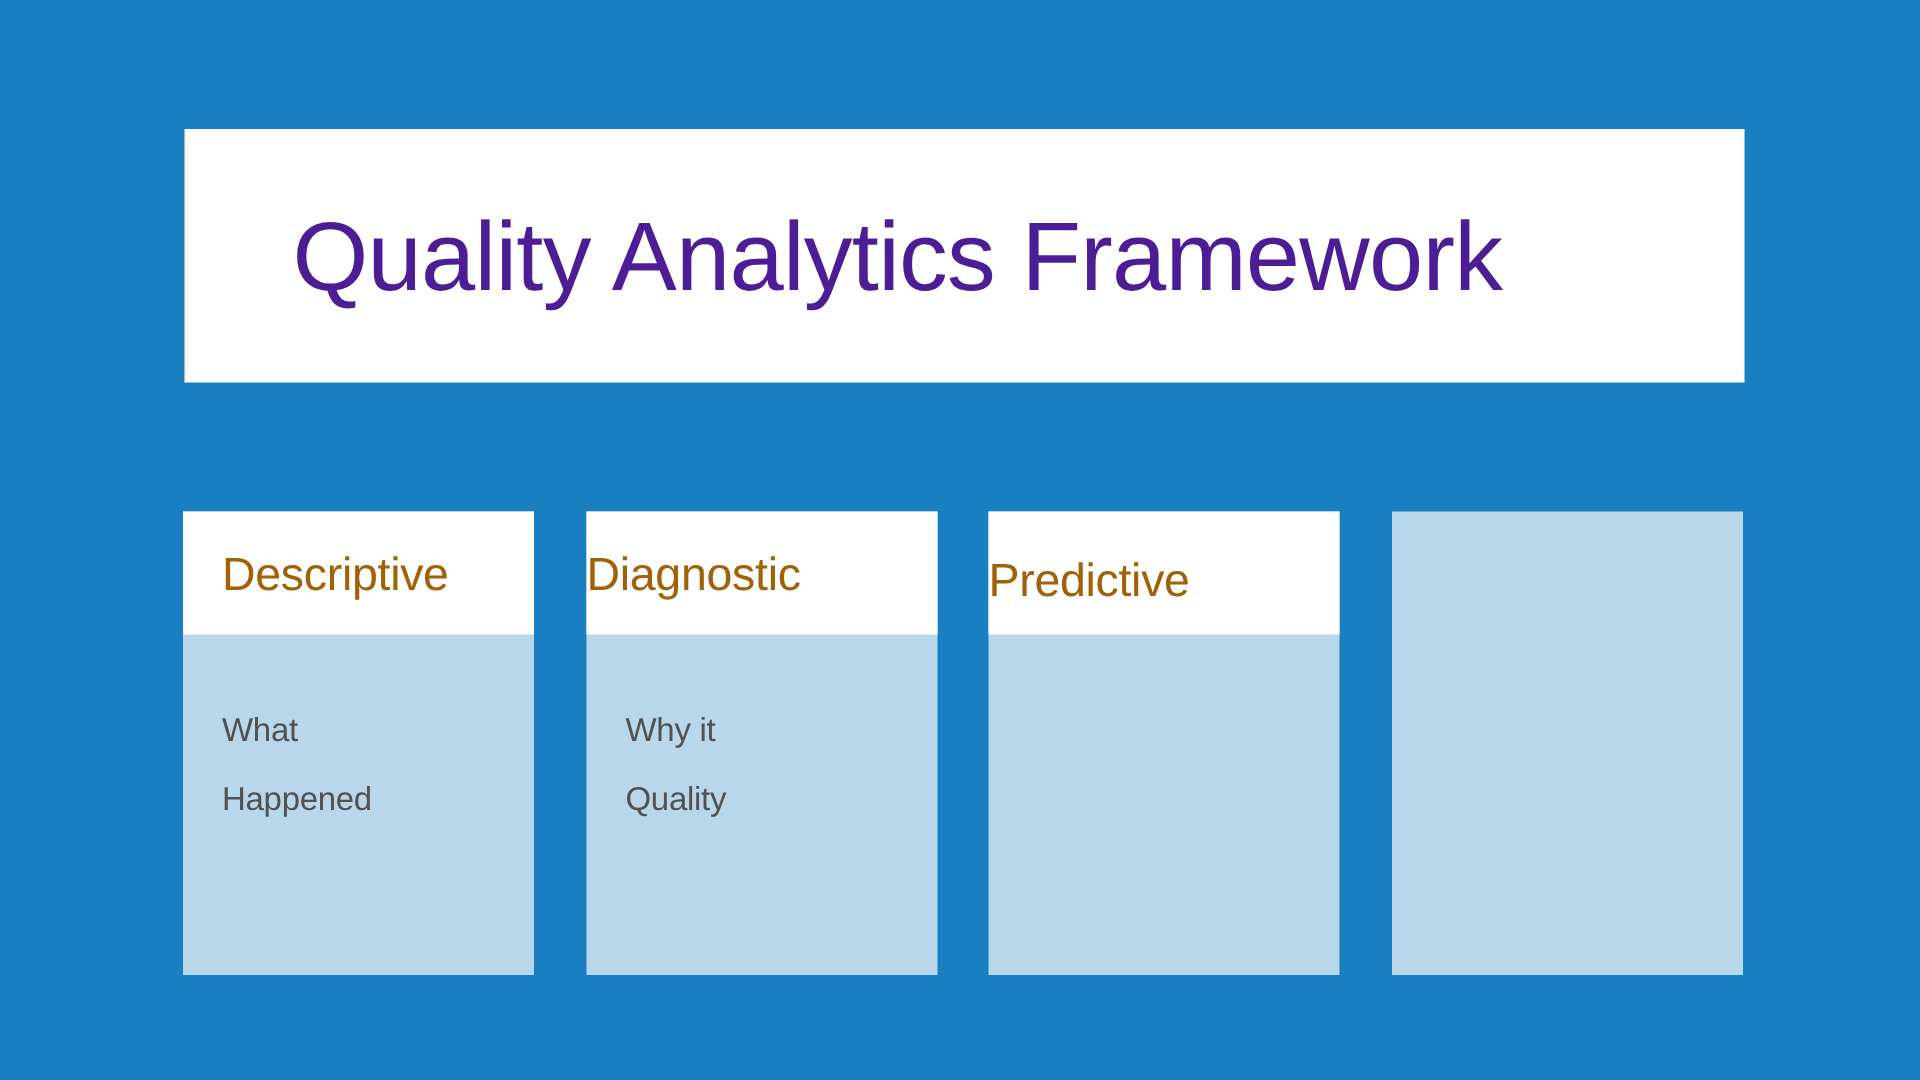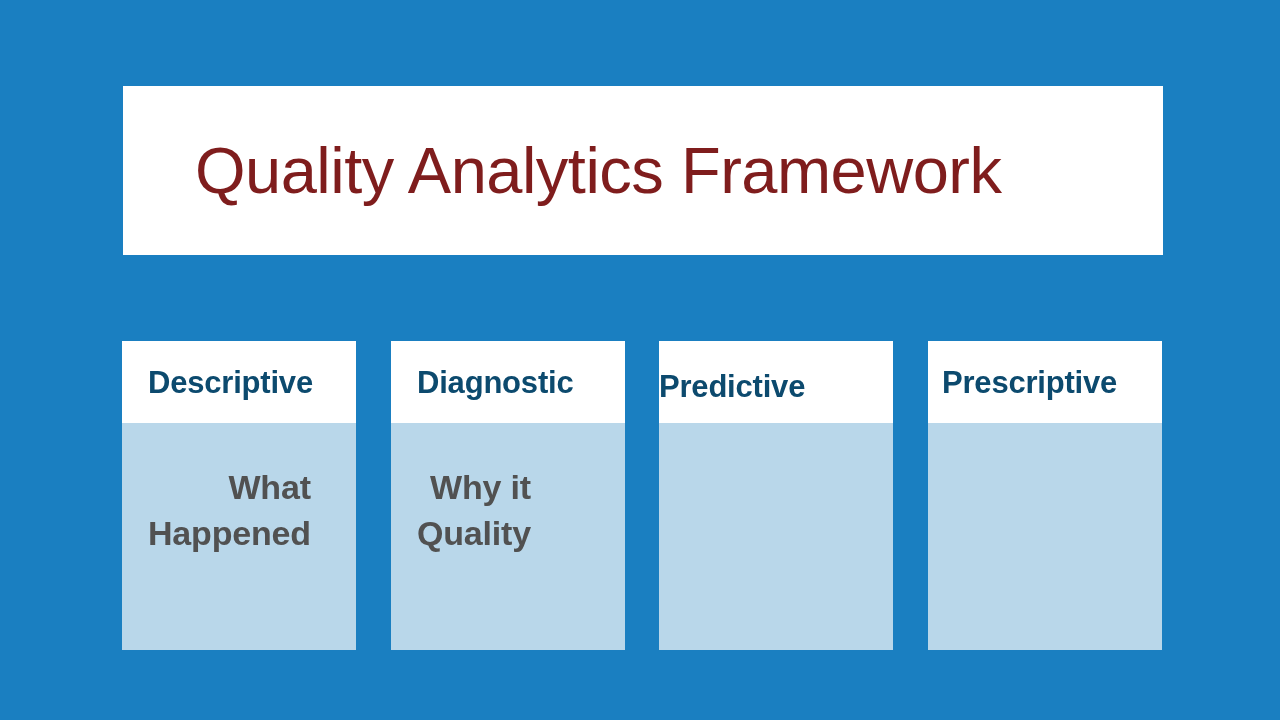--- a/index.html
+++ b/index.html
@@ -34,21 +34,21 @@
   }
   #title-text {
     position: absolute;
     left: 72px;
     top: 0;
     height: 169px;
     display: flex;
     align-items: center;
     font-size: 65px;
     font-weight: 400;
-    color: #7f1d1d;
+    color: #4c1d95;
     letter-spacing: -0.5px;
     white-space: nowrap;
     line-height: 1;
   }
 
   
   #cards-row {
     position: absolute;
     left: 0;
     top: 341px;
@@ -69,55 +69,54 @@
     width: 100%;
     height: 82px;
     background: #ffffff;
     box-sizing: border-box;
     display: flex;
     align-items: center;
     overflow: hidden;
   }
   .card-header-label {
     font-size: 31px;
-    font-weight: 700;
-    color: #0c4a6e;
+    font-weight: 400;
+    color: #a16207;
     letter-spacing: -0.2px;
     white-space: nowrap;
     line-height: 1;
   }
 
   .card-body {
     position: absolute;
     left: 0;
     top: 82px;
     width: 100%;
     height: 227px;
     box-sizing: border-box;
     overflow: hidden;
   }
   .card-body-text {
     position: absolute;
-    font-size: 34px;
-    font-weight: 700;
+    font-size: 22px;
+    font-weight: 400;
     color: #515151;
     line-height: 46px;
     letter-spacing: -0.2px;
     white-space: pre-line;
-    text-align: right;
   }
 
   
   #card-descriptive  { left: 122px; width: 234px; }
   #card-diagnostic   { left: 391px; width: 234px; }
   #card-predictive   { left: 659px; width: 234px; }
   #card-prescriptive { left: 928px; width: 234px; }
 
   #card-descriptive  .card-header { padding-left: 26px; }
-  #card-diagnostic   .card-header { padding-left: 26px; }
+  #card-diagnostic   .card-header { }
   #card-predictive   .card-header { padding-top: 8px; }
   #card-prescriptive .card-header { padding-left: 14px; }
 
   #card-descriptive  .card-body-text { left: 26px; top: 41px; }
   #card-diagnostic   .card-body-text { left: 26px; top: 41px; }
   #card-predictive   .card-body-text { left: 35px; top: 41px; }
   #card-prescriptive .card-body-text { left: 15px; top: 48px; }
 </style>
 </head>
 <body>
@@ -150,19 +149,16 @@
       </div>
     </div>
 
     <div class="card" id="card-predictive">
       <div class="card-header">
         <span class="card-header-label">Predictive</span>
       </div>
     </div>
 
     <div class="card" id="card-prescriptive">
-      <div class="card-header">
-        <span class="card-header-label">Prescriptive</span>
-      </div>
     </div>
 
   </div>
 </div>
 
 </body></html>

